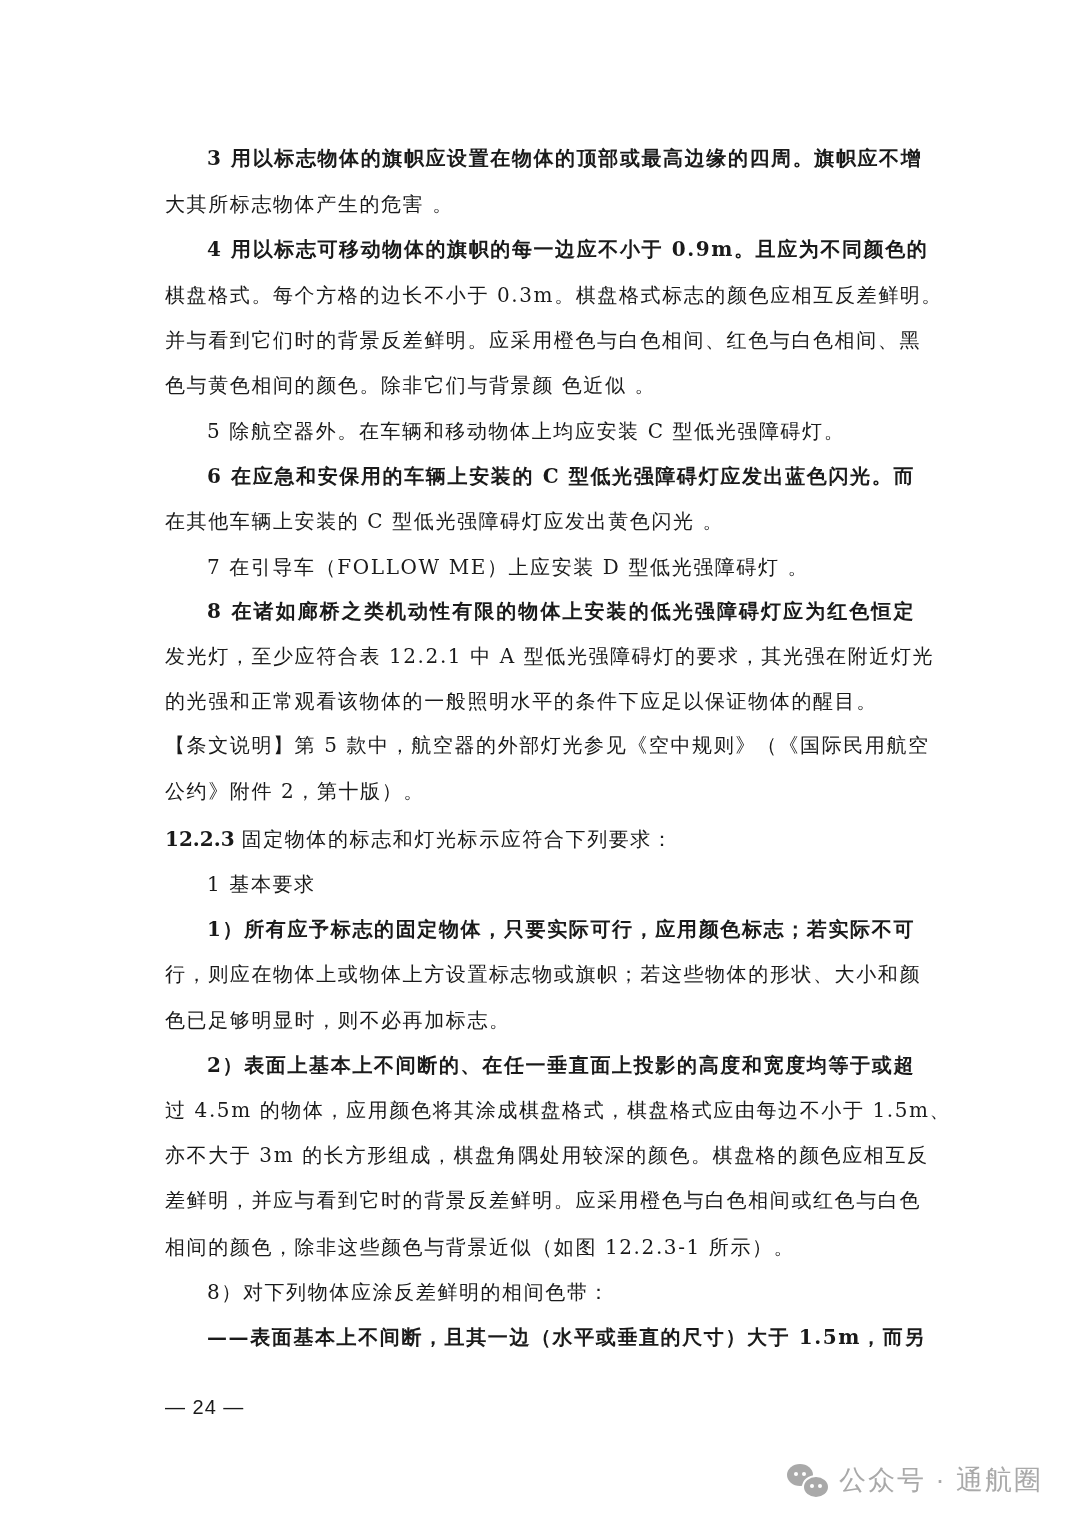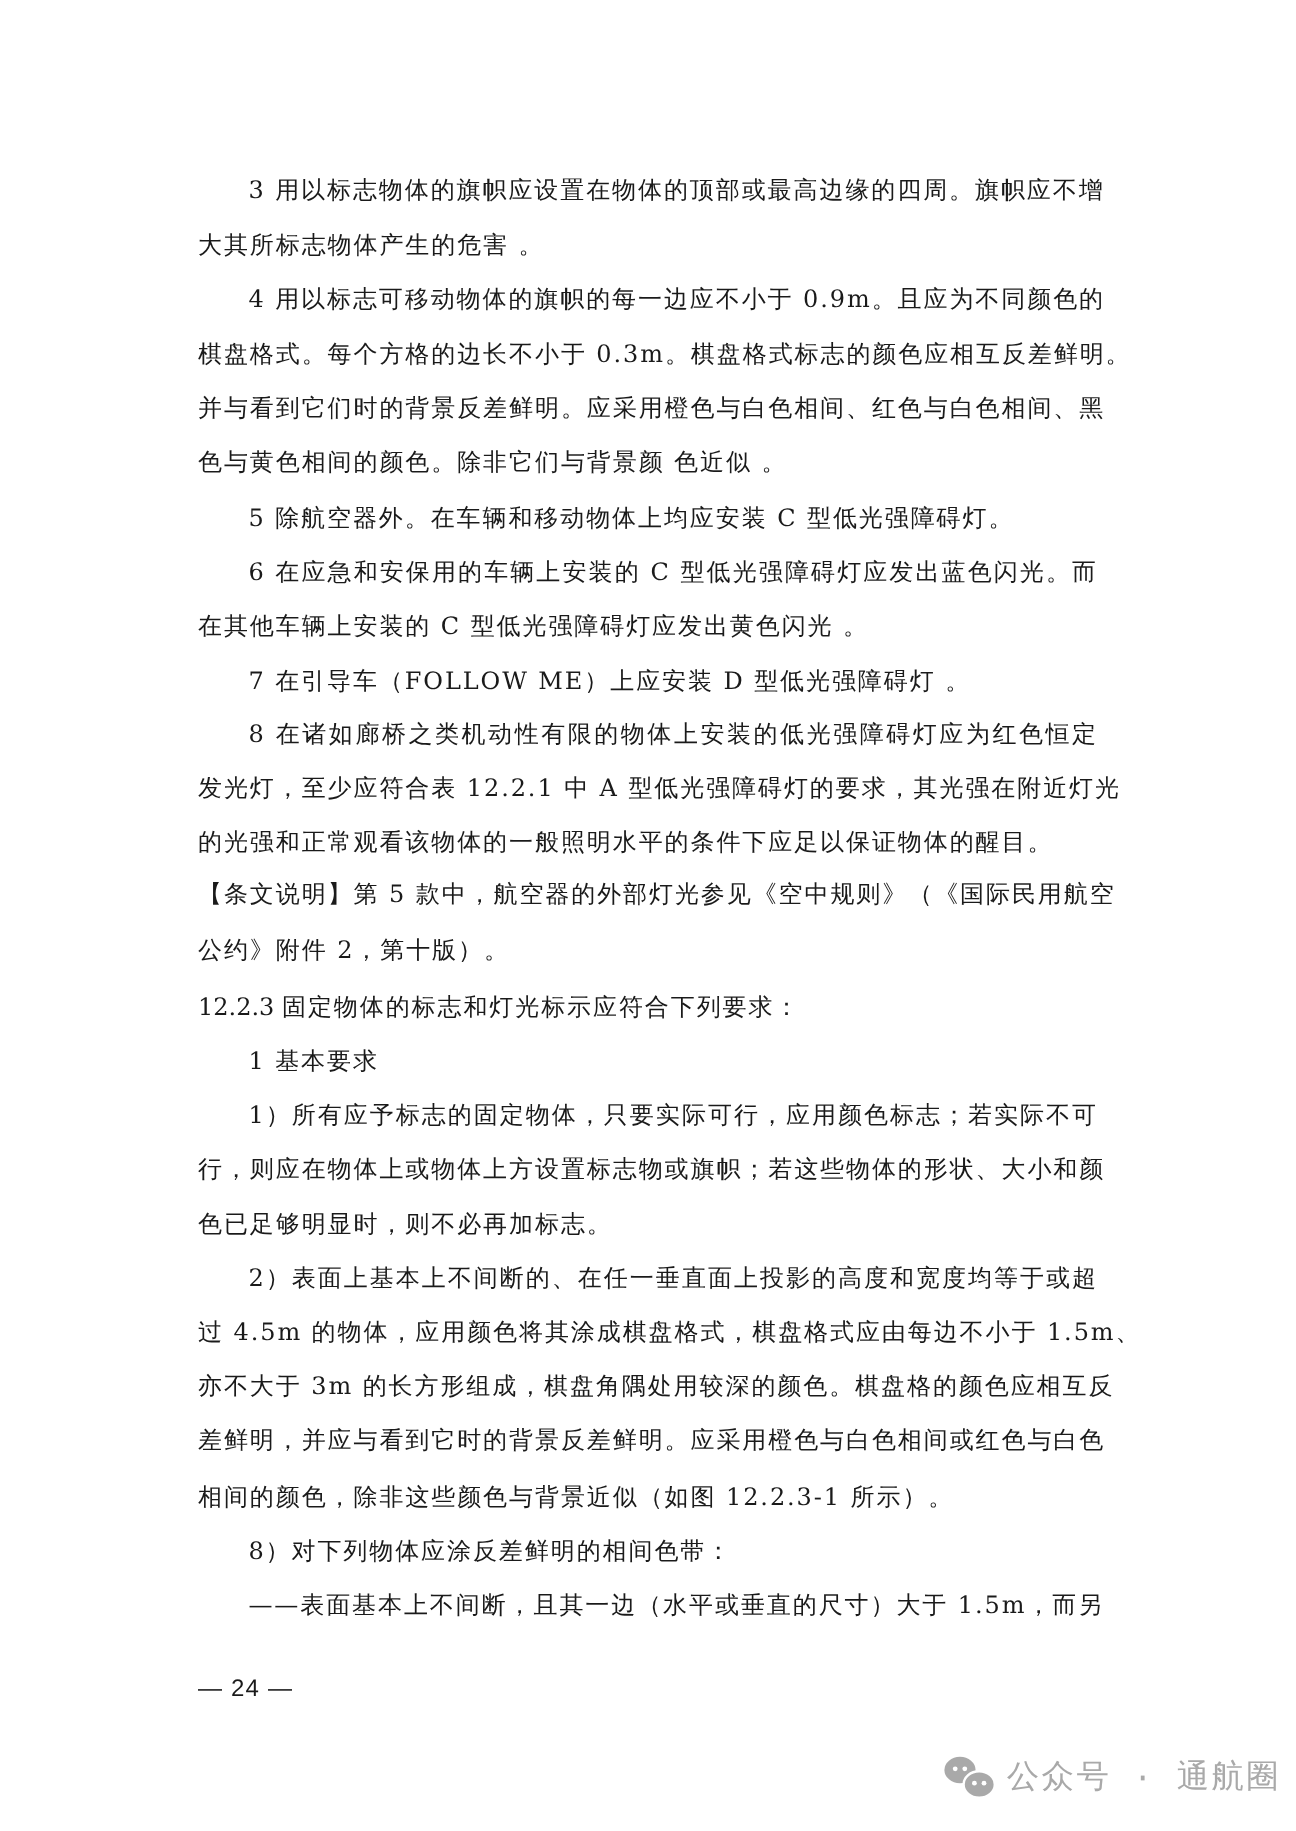--- a/index.html
+++ b/index.html
@@ -29,40 +29,40 @@
       line-height: 30px;
       white-space: nowrap;
       letter-spacing: 1.6px;
     }
     .line.indent { left: 42px; }
     .line.justify {
       width: 750px;
       text-align: justify;
       text-align-last: justify;
     }
-    .line.indent.justify { width: 708px; }
-    .bold { font-weight: normal; letter-spacing: 0; }
+    .line.indent.justify { width: 708px; font-weight: bold; }
+    .bold { font-weight: bold; letter-spacing: 0; }
     .page-number {
       position: absolute;
       left: 165px;
       top: 1396px;
       font-size: 20px;
       font-family: Liberation Sans, sans-serif;
       color: #1a1a1a;
       letter-spacing: 1px;
     }
     .watermark {
       position: absolute;
       left: 787px;
       top: 1460px;
       height: 40px;
       display: flex;
       align-items: center;
       color: #a9a9a9;
-      font-family: Liberation Mono, monospace;
+      font-family: Liberation Sans, sans-serif;
       font-size: 27px;
       letter-spacing: 2px;
     }
     .wm-icon {
       width: 42px;
       height: 36px;
       position: relative;
       margin-right: 10px;
     }
     .bubble {

